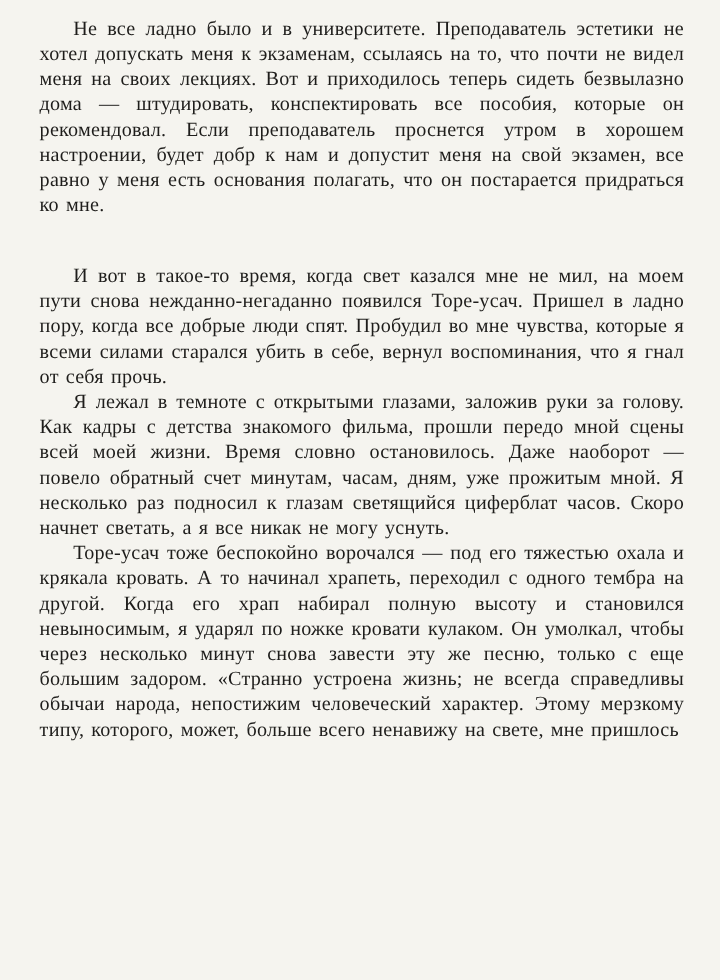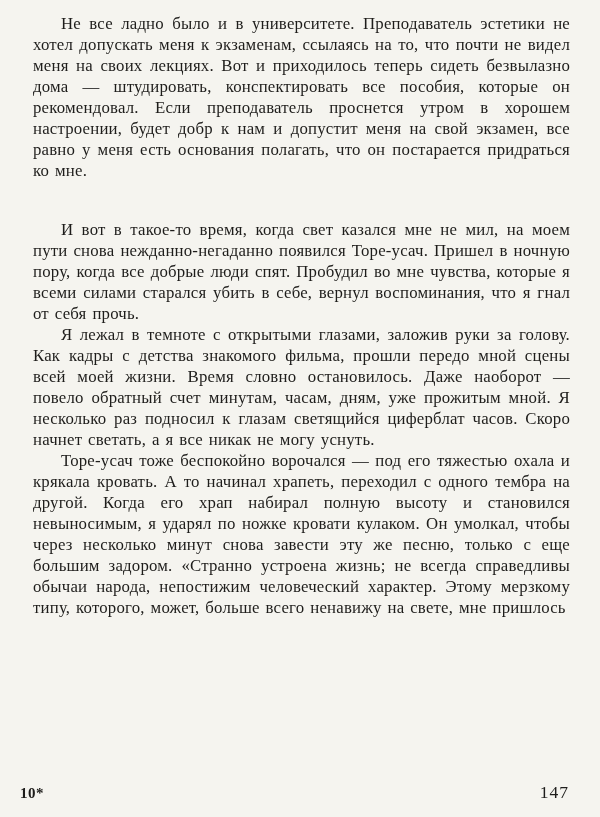--- a/index.html
+++ b/index.html
@@ -60,23 +60,19 @@
 </head>
 <body>
 
 <div class="page">
 
   <div class="text-block">
     <p>Не все ладно было и в университете. Преподаватель эстетики не хотел допускать меня к экзаменам, ссылаясь на то, что почти не видел меня на своих лекциях. Вот и приходилось теперь сидеть безвылазно дома — штудировать, конспектировать все пособия, которые он рекомендовал. Если преподаватель проснется утром в хорошем настроении, будет добр к нам и допустит меня на свой экзамен, все равно у меня есть основания полагать, что он постарается придраться ко мне.</p>
 
     <div class="section-break"></div>
 
-    <p>И вот в такое-то время, когда свет казался мне не мил, на моем пути снова нежданно-негаданно появился Торе-усач. Пришел в ночную пору, когда все добрые люди спят. Пробудил во мне чувства, которые я всеми силами старался убить в себе, вернул воспоминания, что я гнал от себя прочь.</p>
+    <p>И вот в такое-то время, когда свет казался мне не мил, на моем пути снова нежданно-негаданно появился Торе-усач. Пришел в ладно пору, когда все добрые люди спят. Пробудил во мне чувства, которые я всеми силами старался убить в себе, вернул воспоминания, что я гнал от себя прочь.</p>
     <p>Я лежал в темноте с открытыми глазами, заложив руки за голову. Как кадры с детства знакомого фильма, прошли передо мной сцены всей моей жизни. Время словно остановилось. Даже наоборот — повело обратный счет минутам, часам, дням, уже прожитым мной. Я несколько раз подносил к глазам светящийся циферблат часов. Скоро начнет светать, а я все никак не могу уснуть.</p>
     <p>Торе-усач тоже беспокойно ворочался — под его тяжестью охала и крякала кровать. А то начинал храпеть, переходил с одного тембра на другой. Когда его храп набирал полную высоту и становился невыносимым, я ударял по ножке кровати кулаком. Он умолкал, чтобы через несколько минут снова завести эту же песню, только с еще большим задором. «Странно устроена жизнь; не всегда справедливы обычаи народа, непостижим человеческий характер. Этому мерзкому типу, которого, может, больше всего ненавижу на свете, мне пришлось</p>
   </div>
 
-  <div class="footer">
-    <span class="signature">10*</span>
-    <span class="page-number">147</span>
-  </div>
 
 </div>
 
 </body></html>

